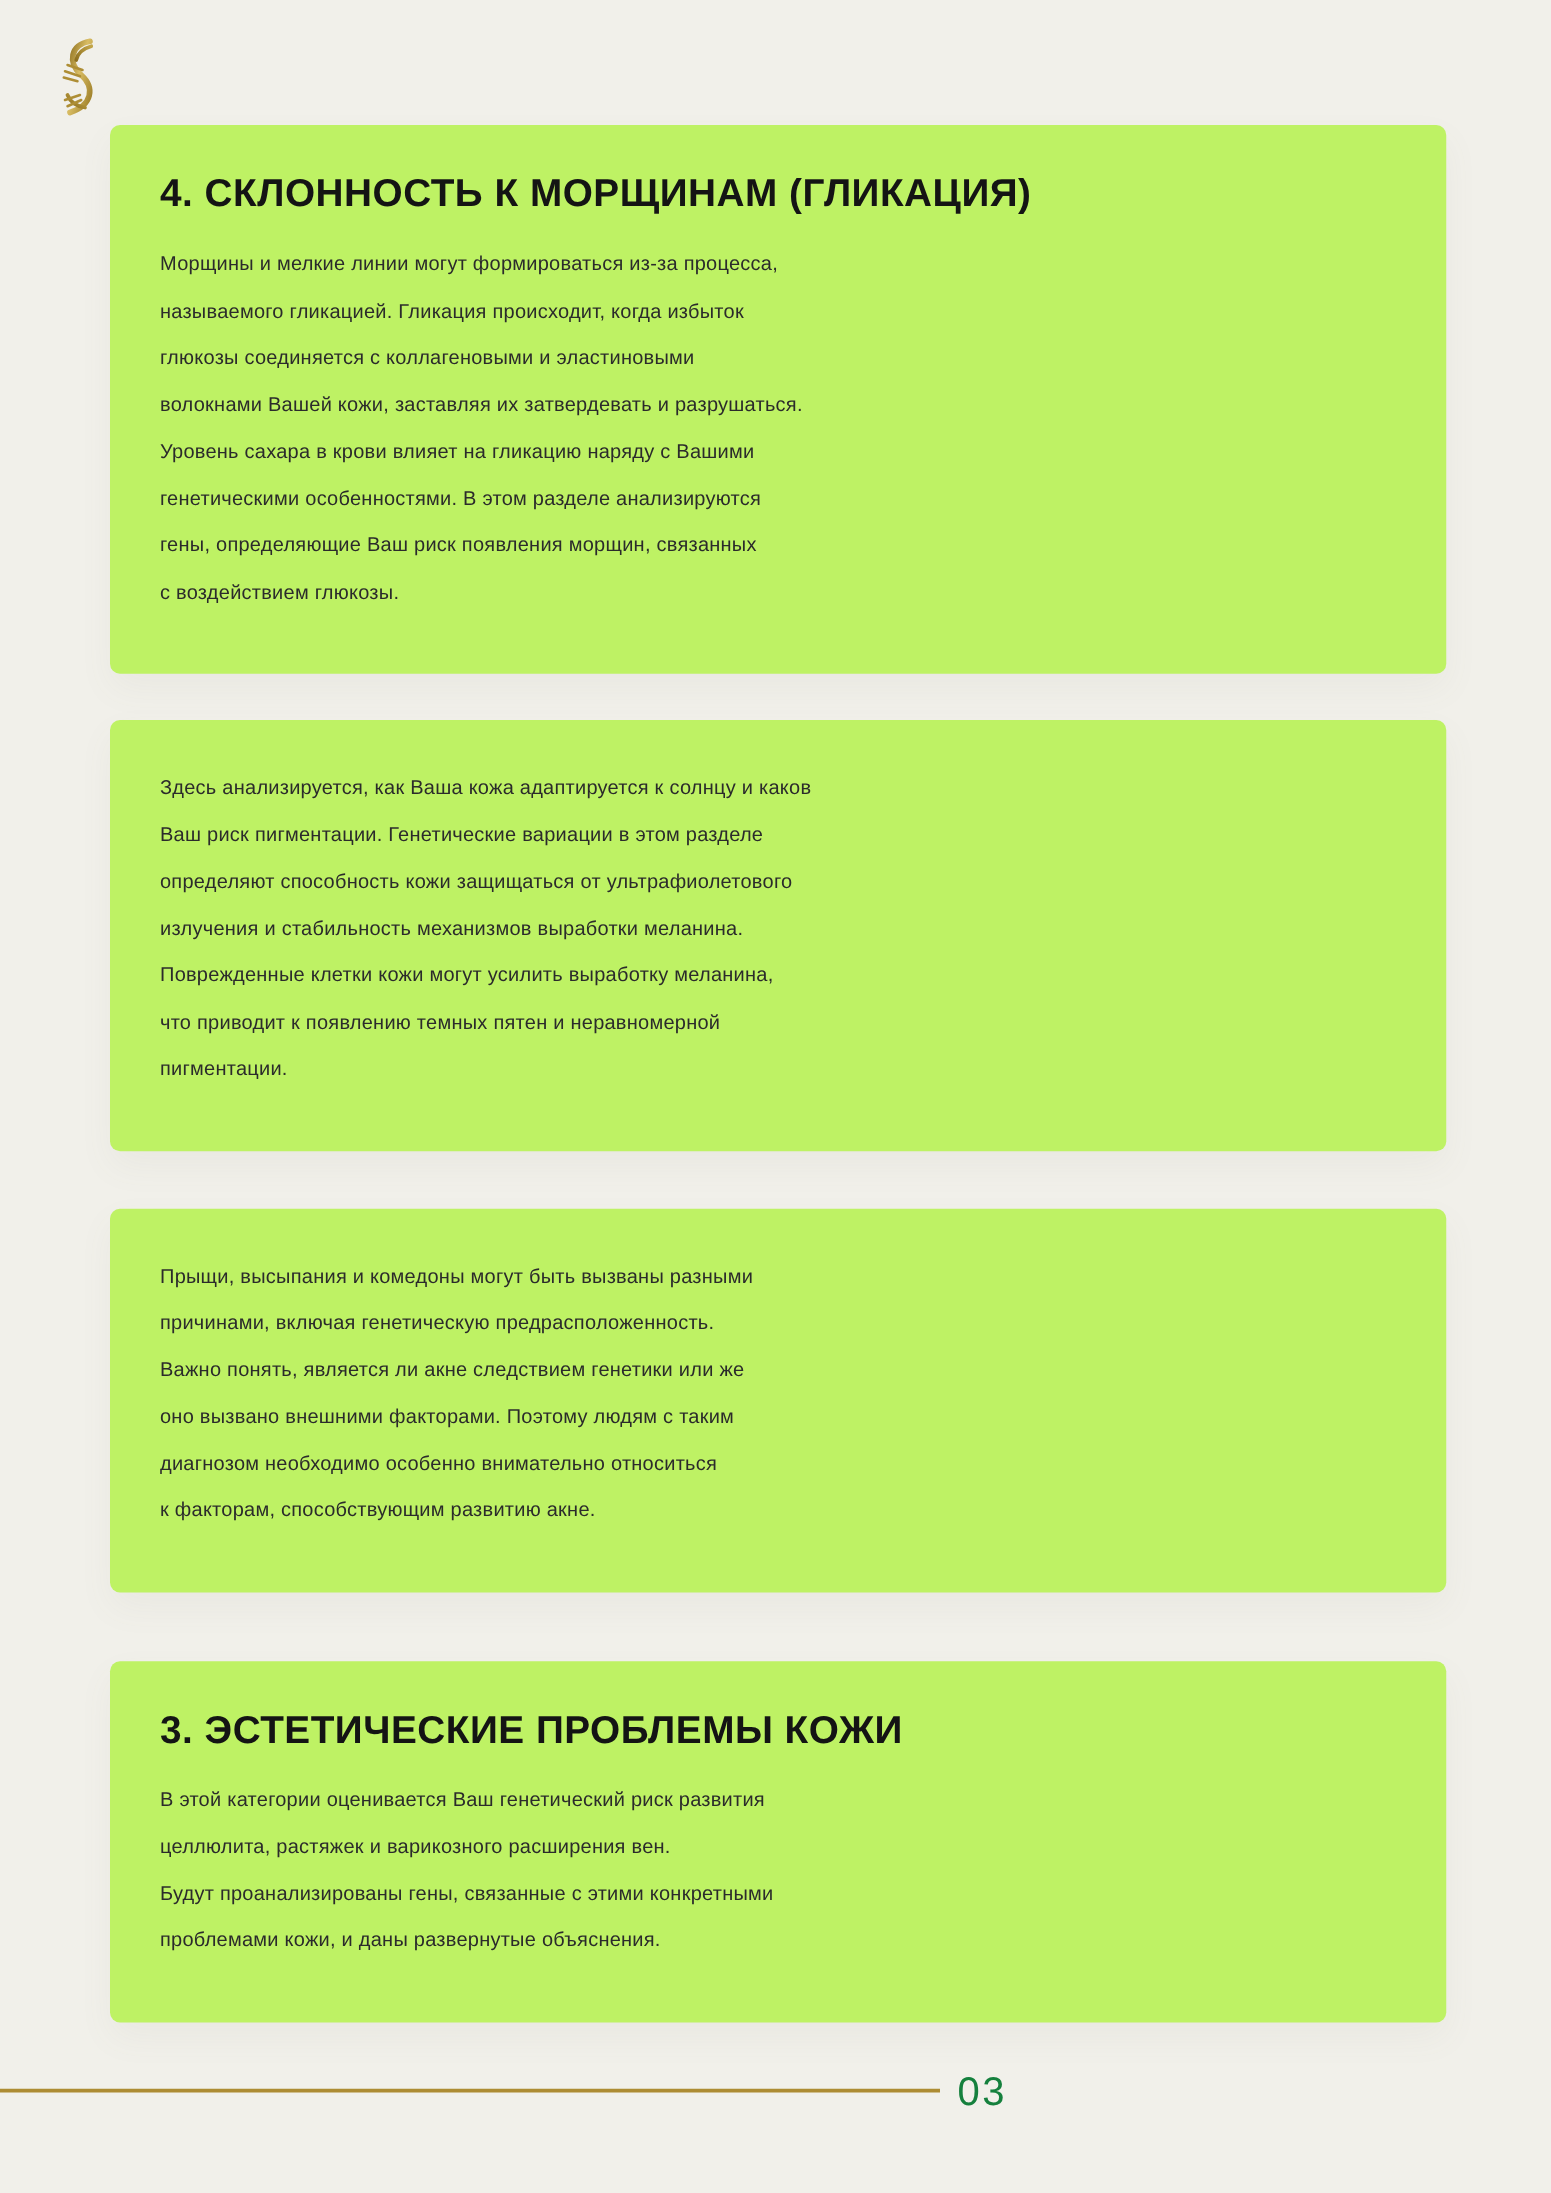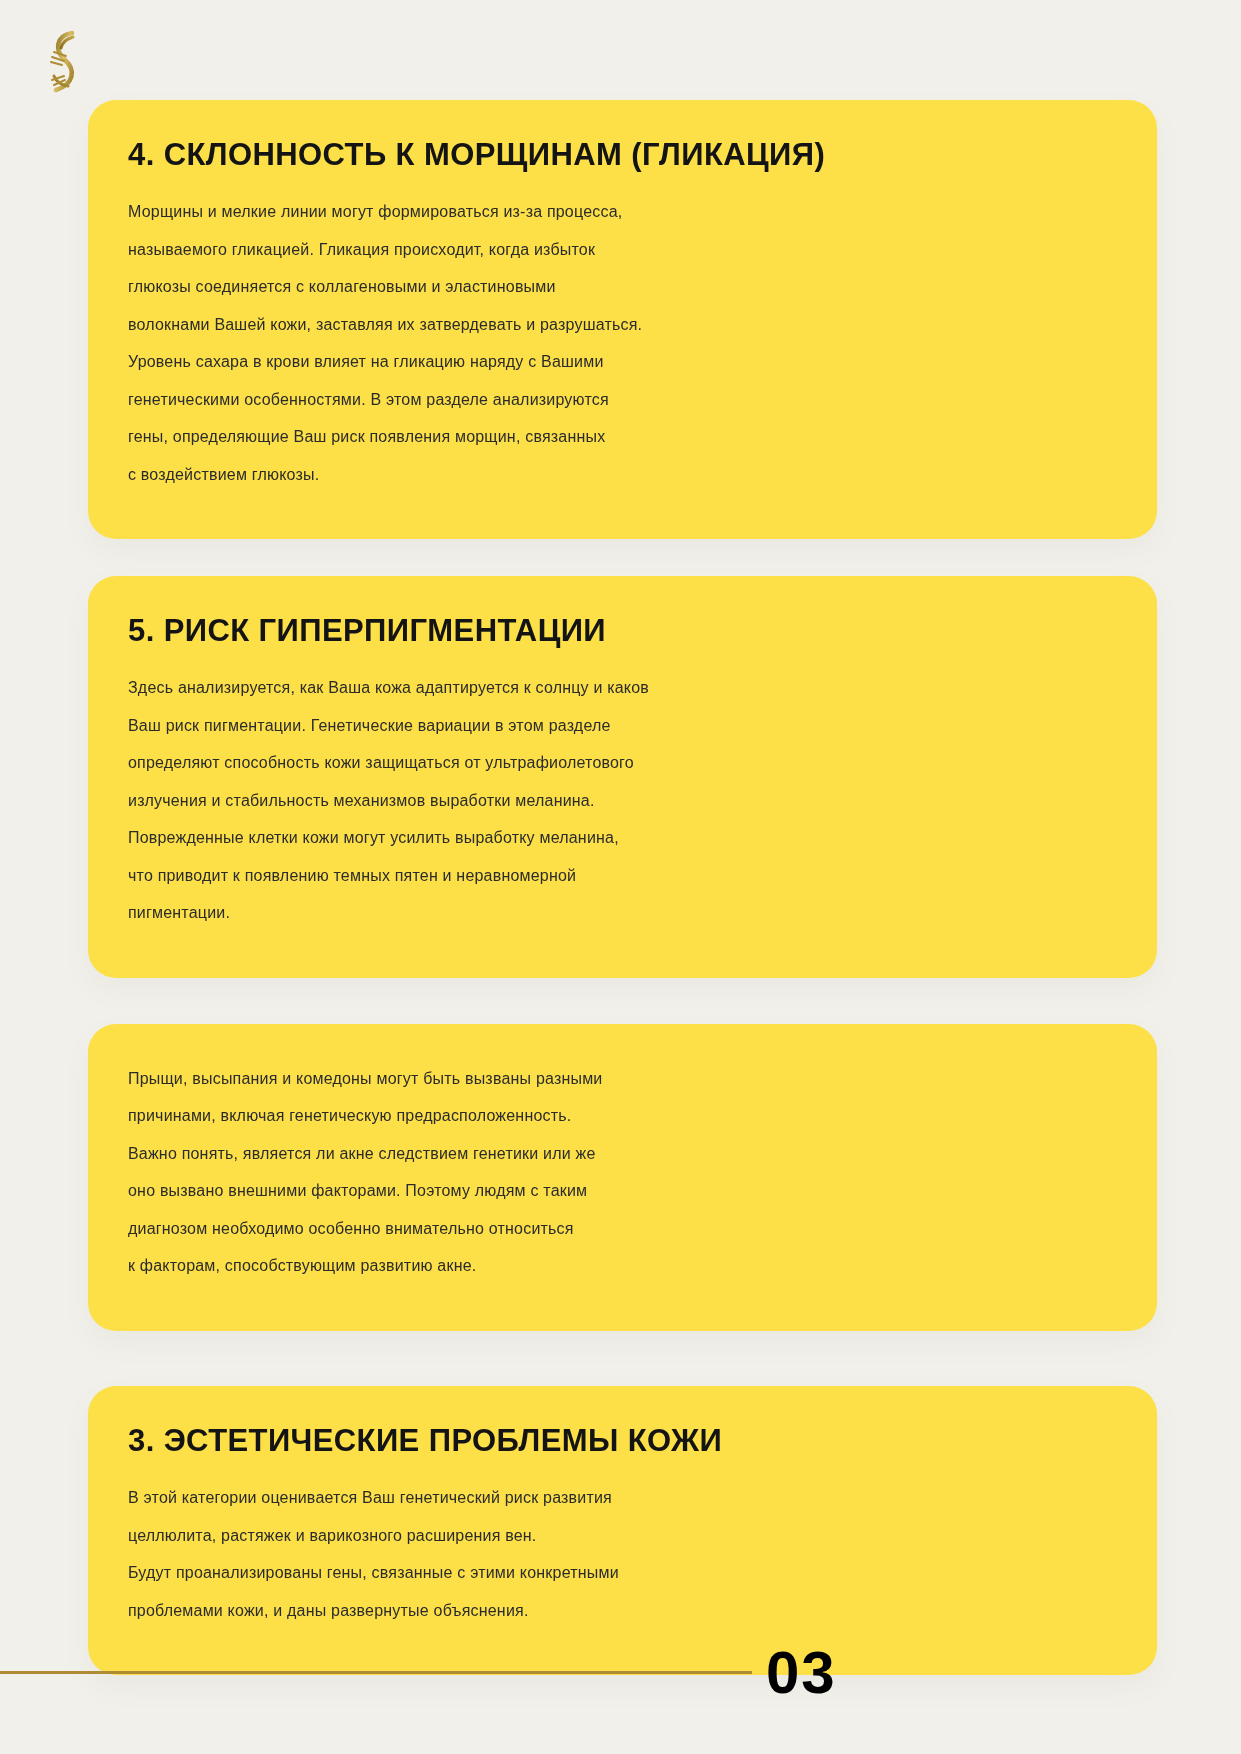--- a/index.html
+++ b/index.html
@@ -21,22 +21,22 @@
     width: 44px;
     height: 64px;
   }
   .cards {
     position: absolute;
     left: 88px;
     top: 100px;
     width: 1069px;
   }
   .card {
-    background: #fde047;
-    border-radius: 28px;
+    background: #bef264;
+    border-radius: 8px;
     padding: 36px 52px 46px 40px;
     box-shadow: 0 12px 28px rgba(120, 115, 95, 0.06);
     box-sizing: border-box;
   }
   .card-1 { margin-bottom: 37px; }
   .card-2 { margin-bottom: 46px; }
   .card-3 { margin-bottom: 55px; }
   .card-title {
     font-size: 31px;
     font-weight: bold;
@@ -65,25 +65,25 @@
     left: 0;
     top: 26px;
     width: 752px;
     height: 3px;
     background: #ad8c33;
   }
   .page-number {
     position: absolute;
     left: 766px;
     top: 0px;
-    font-size: 60px;
+    font-size: 32px;
     line-height: 56px;
-    color: #000000;
+    color: #15803d;
     letter-spacing: 2px;
-    font-weight: bold;
+    font-weight: normal;
     font-stretch: condensed;
   }
 </style>
 </head>
 <body>
 
 <div class="logo">
   <svg width="44" height="64" viewBox="0 0 44 64">
     <defs>
       <linearGradient id="goldGrad" x1="0%" y1="0%" x2="100%" y2="100%">
@@ -112,21 +112,20 @@
 называемого гликацией. Гликация происходит, когда избыток
 глюкозы соединяется с коллагеновыми и эластиновыми
 волокнами Вашей кожи, заставляя их затвердевать и разрушаться.
 Уровень сахара в крови влияет на гликацию наряду с Вашими
 генетическими особенностями. В этом разделе анализируются
 гены, определяющие Ваш риск появления морщин, связанных
 с воздействием глюкозы.</p>
   </div>
 
   <div class="card card-2">
-    <h2 class="card-title">5. РИСК ГИПЕРПИГМЕНТАЦИИ</h2>
     <p class="card-body">Здесь анализируется, как Ваша кожа адаптируется к солнцу и каков
 Ваш риск пигментации. Генетические вариации в этом разделе
 определяют способность кожи защищаться от ультрафиолетового
 излучения и стабильность механизмов выработки меланина.
 Поврежденные клетки кожи могут усилить выработку меланина,
 что приводит к появлению темных пятен и неравномерной
 пигментации.</p>
   </div>
 
   <div class="card card-3">

